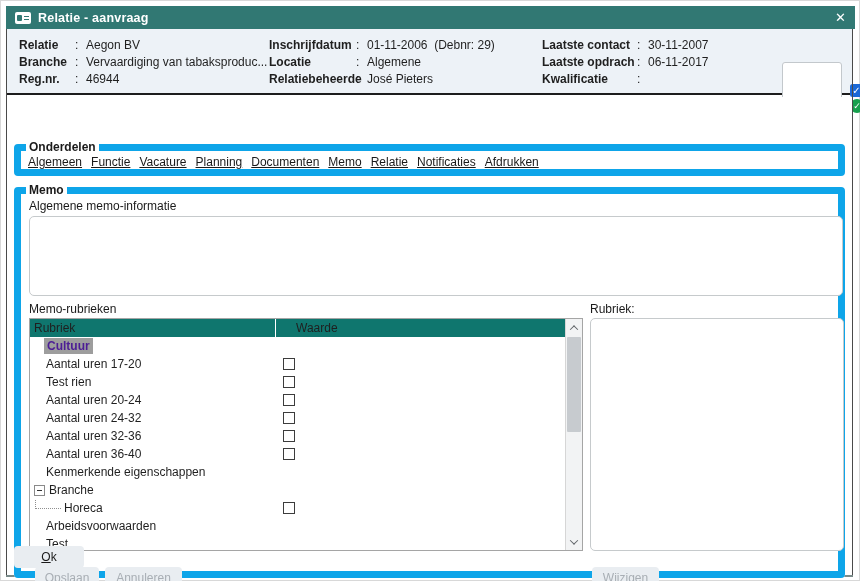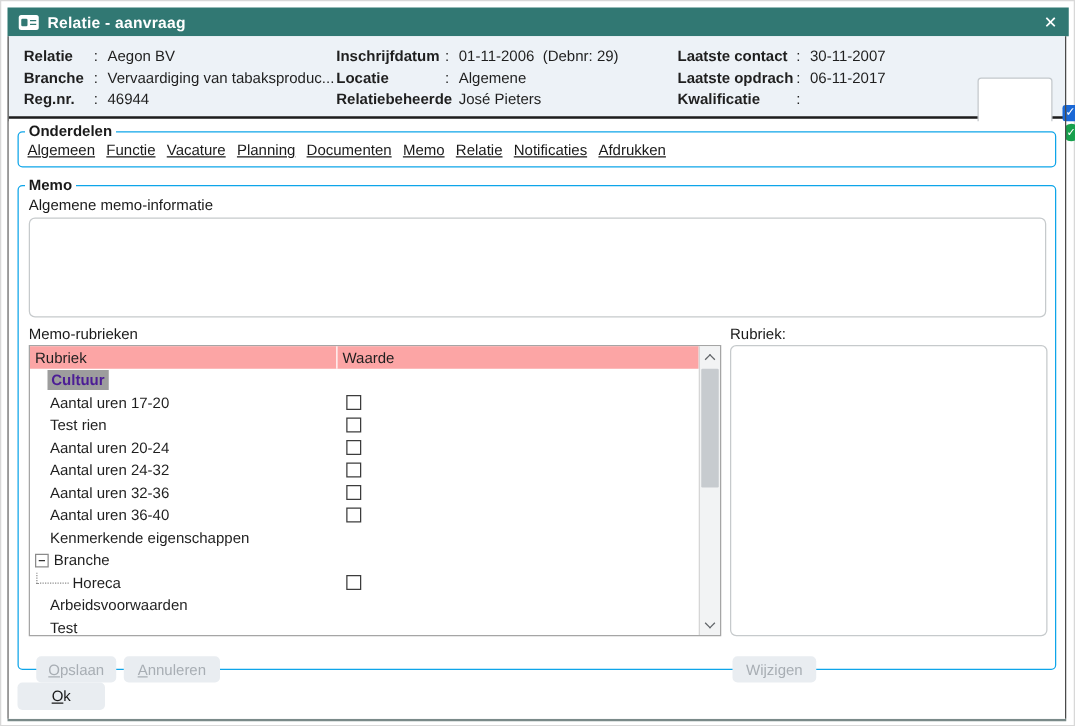--- a/index.html
+++ b/index.html
@@ -29,40 +29,40 @@
   .hcol.c1 .hlabel { width:56px; } .hcol.c2 .hlabel { width:87px; } .hcol.c3 .hlabel { width:95px; }
   .hcolon { width:6px; }
   .hvalue { margin-left:5px; white-space:pre; }
   .photo-box { position:absolute; left:775px; top:33px; width:60px; height:49px; background:#ffffff; border:1px solid #c3c8cc; border-radius:3px; }
   .hdr-check { position:absolute; left:843px; top:55px; width:13px; height:13px; background:#1a68d6; border-radius:2.5px; color:#fff; font-size:10px; line-height:13px; text-align:center; font-weight:bold; }
   .hdr-status { position:absolute; left:843px; top:70px; width:14px; height:14px; background:#17a04d; border-radius:50%; color:#fff; font-size:9px; line-height:14px; text-align:center; font-weight:bold; }
 
   
   .content { position:absolute; left:7px; top:97px; width:845px; height:478px; background:#ffffff; }
 
-  fieldset.grp { position:absolute; border:1px solid #0ea5e9; border-radius:4px; background:#ffffff; }
+  fieldset.grp { position:absolute; border:7px solid #0ea5e9; border-radius:4px; background:#ffffff;margin-top:42px; }
   fieldset.grp legend { font-weight:bold; margin-left:5px; padding:0 3px; font-size:12px; color:#1a1a1a; }
   .grp-onderdelen { left:7px; top:1px; width:831px; height:36px; }
   .grp-memo      { left:7px; top:44px; width:831px; height:395px; }
 
   .tabs-row { display:flex; gap:9px; padding:1px 0 0 7px; }
   .tab-link { text-decoration:underline; color:#1a1a1a; cursor:default; white-space:nowrap; }
 
   
   .lbl { position:absolute; color:#1a1a1a; }
   .memo-label     { left:8px; top:2px; }
   .memo-area      { position:absolute; left:8px; top:19px; width:814px; height:80px; border:1px solid #c6cacc; border-radius:5px; background:#fff; resize:none; outline:none; font:inherit; padding:4px 6px; }
   .rubrieken-label{ left:8px; top:105px; }
   .rubriek-label  { left:569px; top:105px; }
   .rubriek-area   { position:absolute; left:569px; top:121px; width:254px; height:233px; border:1px solid #c6cacc; border-radius:5px; background:#fff; resize:none; outline:none; font:inherit; padding:4px 6px; }
 
   
   .tbl { position:absolute; left:8px; top:121px; width:554px; height:233px; border:1px solid #a5a5a5; display:flex; background:#fff; }
   .tbl-main { width:537px; display:flex; flex-direction:column; }
-  .tbl-head { height:18px; background:#fca5a5; display:flex; align-items:flex-end; flex:0 0 auto; }
+  .tbl-head { height:18px; background:#0f766e; display:flex; align-items:flex-end; flex:0 0 auto;gap:16px; }
   .th-rubriek { width:246px; padding-left:4px; border-right:1px solid #ffffff; height:100%; line-height:18px; }
   .th-waarde  { flex:1; padding-left:4px; line-height:18px; }
   .tbl-rows { flex:1; overflow:hidden; }
   .trow { height:18px; display:flex; align-items:center; }
   .cell-r { width:246px; display:flex; align-items:center; padding-left:4px; overflow:hidden; }
   .cell-w { flex:1; display:flex; align-items:center; padding-left:4px; }
   .indent { width:12px; flex:0 0 auto; }
   .row-label { white-space:nowrap; }
   .row-label.selected { background:#9d9d9d; color:#4c1d95; padding:1px 3px; margin-left:-2px;font-weight:bold; }
   .cb { width:12px; height:12px; border:1px solid #3c3c3c; background:#fff; margin-left:3px; flex:0 0 auto; }

